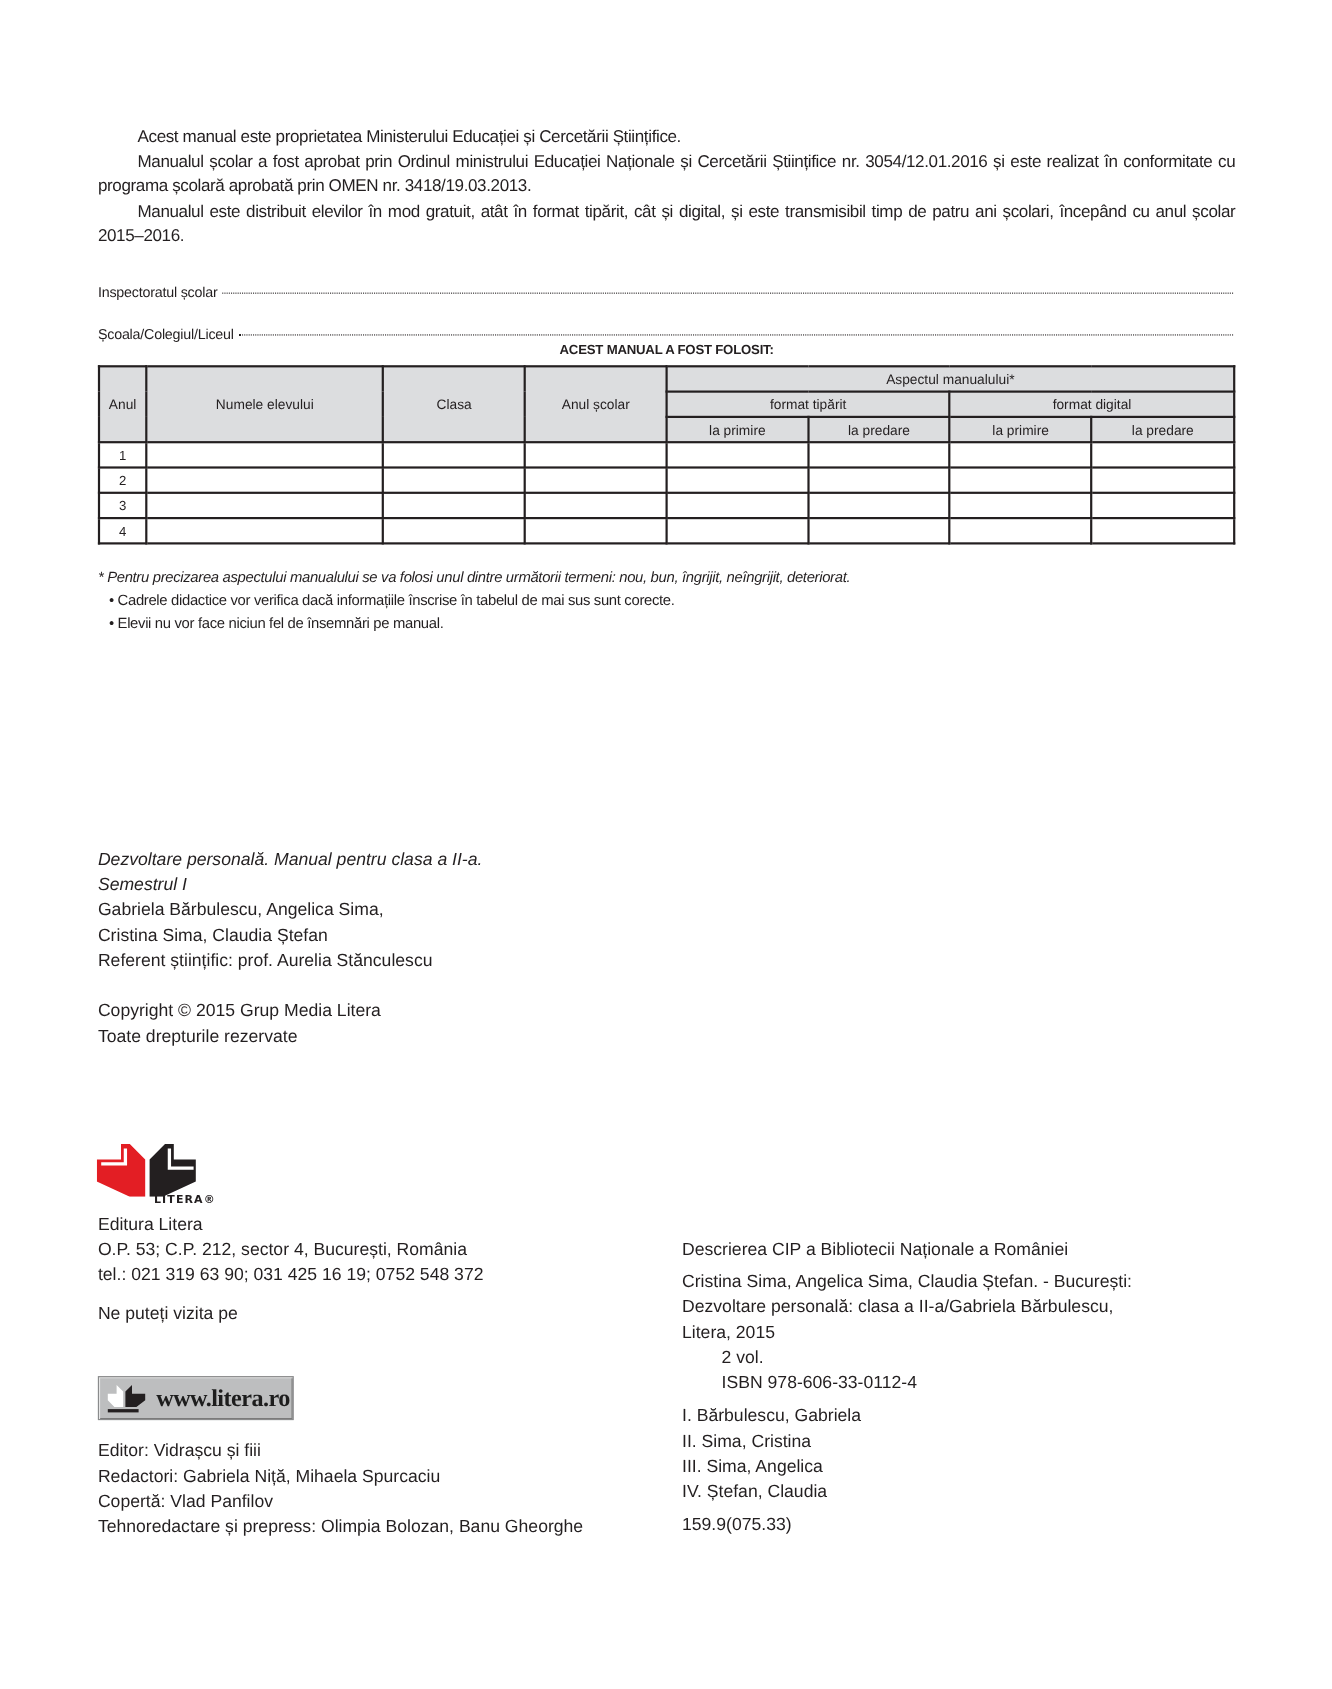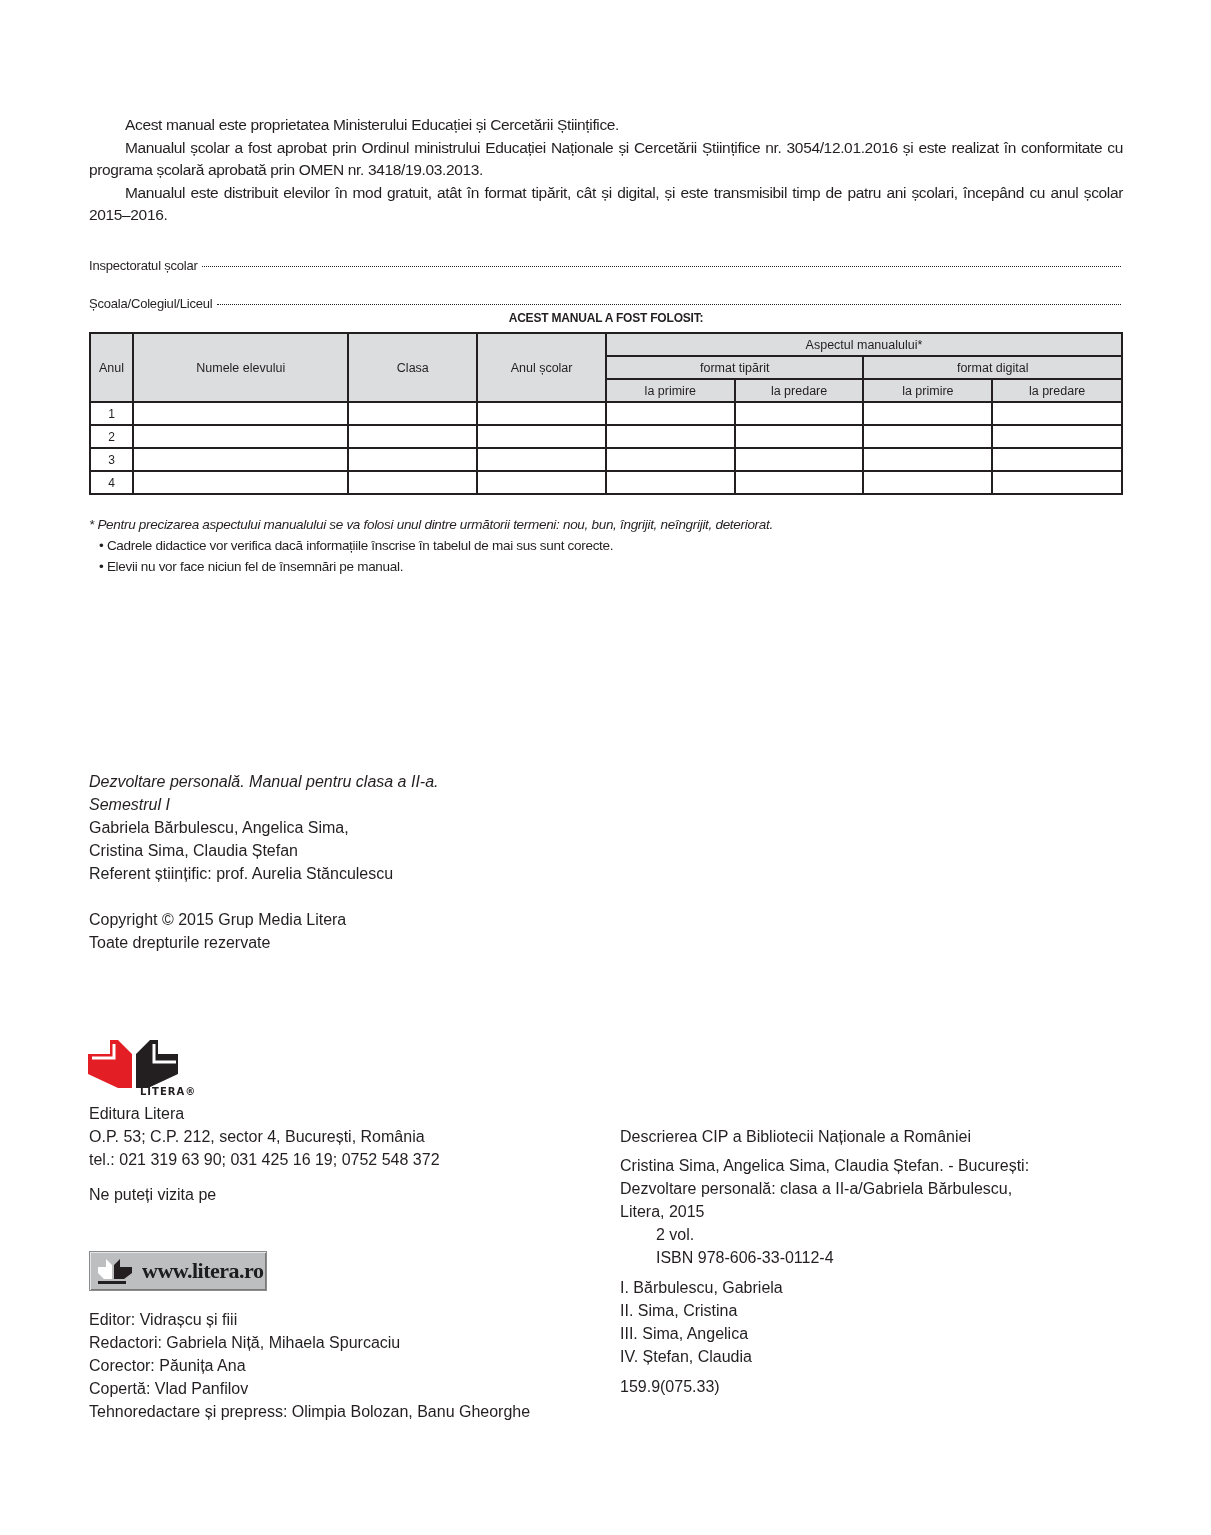--- a/index.html
+++ b/index.html
@@ -168,21 +168,20 @@
     <polygon points="2,10 10,10 10,2 16,8 16,22 8,22 2,16" fill="#ffffff"></polygon>
     <polygon points="18,8 24,2 24,10 36,10 36,16 28,22 18,22" fill="#231f20"></polygon>
     <rect x="2" y="24" width="28" height="3" fill="#231f20"></rect>
   </svg>
   <span class="txt">www.litera.ro</span>
 </div>
 
 <div class="abs block" style="top:1308px;">
   <div>Editor: Vidrașcu și fiii</div>
   <div>Redactori: Gabriela Niță, Mihaela Spurcaciu</div>
-  <div>Corector: Păunița Ana</div>
   <div>Copertă: Vlad Panfilov</div>
   <div>Tehnoredactare și prepress: Olimpia Bolozan, Banu Gheorghe</div>
 </div>
 
 <div class="abs cip" style="top:1125px;">
   <div>Descrierea CIP a Bibliotecii Naționale a României</div>
   <div style="height:6px;"></div>
   <div>Cristina Sima, Angelica Sima, Claudia Ștefan. - București:</div>
   <div>Dezvoltare personală: clasa a II-a/Gabriela Bărbulescu,</div>
   <div>Litera, 2015</div>

